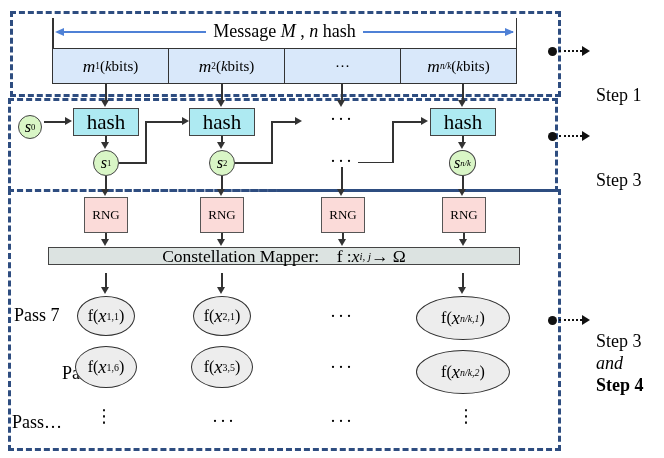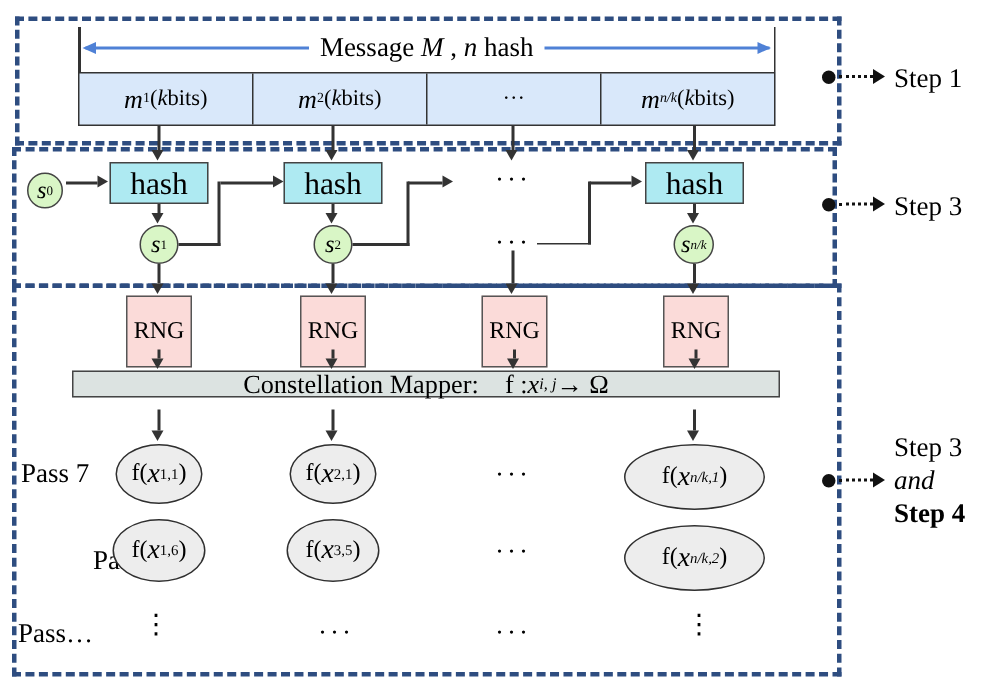--- a/index.html
+++ b/index.html
@@ -29,34 +29,34 @@
   .msgrow{position:absolute;left:52px;top:48px;width:465px;height:36px;display:flex;
     border:1.6px solid #333;background:#d9e8fa;box-sizing:border-box;z-index:2;}
   .msgcell{flex:1;display:flex;align-items:center;justify-content:center;
     border-right:1.6px solid #333;font-size:15px;white-space:nowrap;}
   .msgcell:last-child{border-right:none;}
   
   .hashbox{position:absolute;width:66px;height:28px;background:#aeeaf2;border:1.7px solid #444;
     box-sizing:border-box;display:flex;align-items:center;justify-content:center;font-size:21px;z-index:2;}
   .seed{position:absolute;background:#d9f6c6;border:1.6px solid #444;border-radius:50%;
     box-sizing:border-box;display:flex;align-items:center;justify-content:center;font-size:14px;z-index:2;white-space:nowrap;}
-  .rngbox{position:absolute;width:44px;height:48px;background:#fbdbd9;border:1.7px solid #555;
-    box-sizing:border-box;display:flex;align-items:center;justify-content:center;font-size:16px;z-index:2;}
+  .rngbox{position:absolute;width:44px;height:36px;background:#fbdbd9;border:1.7px solid #555;
+    box-sizing:border-box;display:flex;align-items:center;justify-content:center;font-size:13px;z-index:2;}
   .mapperbar{position:absolute;left:48px;top:247px;width:472px;height:18px;background:#dce3e1;
     border:1.7px solid #444;box-sizing:border-box;display:flex;align-items:center;justify-content:center;
     font-size:17.5px;z-index:2;white-space:nowrap;}
   .oval{position:absolute;background:#ededed;border:1.7px solid #2f2f2f;border-radius:50%;
     box-sizing:border-box;display:flex;align-items:center;justify-content:center;font-size:16px;z-index:2;white-space:nowrap;}
   .plabel{position:absolute;font-size:18px;z-index:2;white-space:nowrap;}
   .ell{position:absolute;font-size:18px;letter-spacing:2px;text-align:center;z-index:2;}
   
   .sdot{position:absolute;width:9px;height:9px;border-radius:50%;background:#111;z-index:5;}
   .sdots{position:absolute;width:23px;border-top:2.6px dotted #111;z-index:5;}
   .stri{position:absolute;width:0;height:0;border:5px solid transparent;border-left:8.5px solid #111;border-right:0;z-index:5;}
-  .slabel{position:absolute;font-size:18px;z-index:5;white-space:nowrap;}
+  .slabel{position:absolute;font-size:18px;z-index:5;white-space:nowrap;margin-top:43px;}
   
   .it{font-style:italic;}
   .sb{font-size:0.62em;vertical-align:-0.32em;}
   .lg{font-size:1.16em;}
 </style>
 </head>
 <body>
 
 <div id="canvas">
 

